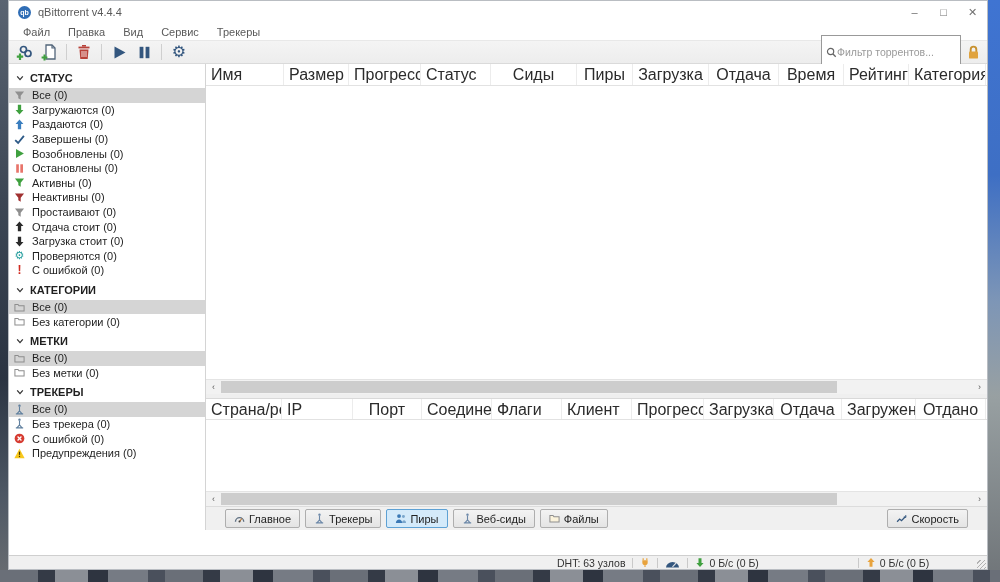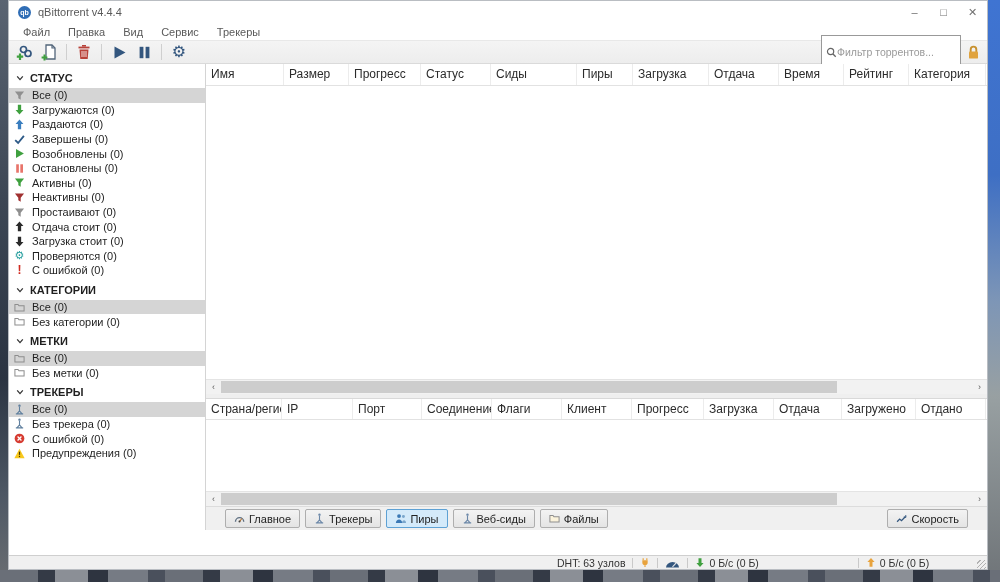--- a/index.html
+++ b/index.html
@@ -45,23 +45,23 @@
   .sidebar { width:197px; flex:none; background:#fff; border-right:1px solid #d4d4d4; overflow:hidden; font-size:11px; padding-top:2px; }
   .sec-header { display:flex; align-items:center; gap:6px; padding:6px 0 4px 7px; font-weight:bold; color:#1f1f1f; }
   .sec-header svg { flex:none; }
   .side-item { display:flex; align-items:center; gap:6px; height:14.6px; padding-left:4px; color:#1f1f1f; }
   .side-item.selected { background:#d5d5d5; }
   .side-item .icon { width:13px; height:12px; display:flex; align-items:center; justify-content:center; flex:none; }
   .side-item .lbl { white-space:nowrap; }
 
   .content { flex:1; display:flex; flex-direction:column; overflow:hidden; background:#fff; }
   .thead { flex:none; display:flex; height:22px; background:#fff; border-bottom:1px solid #e2e2e2; overflow:hidden; }
-  .thcell { flex:none; font-size:12px; color:#2b2b2b; line-height:21px; padding:0 5px;
+  .thcell { flex:none; font-size:16px; color:#2b2b2b; line-height:21px; padding:0 5px;
     border-right:1px solid #ececec; white-space:nowrap; overflow:hidden; }
-  .thcell.r { text-align:left; }
+  .thcell.r { text-align:center; }
   .tbody-main { flex:1; background:#fff; }
   .tbody-peers { flex:none; height:71px; background:#fff; }
 
   .hscroll { flex:none; height:15px; background:#f2f2f2; border-top:1px solid #e4e4e4; display:flex; align-items:stretch; }
   .sc-arrow { width:15px; flex:none; display:flex; align-items:center; justify-content:center; color:#5a5a5a; font-size:9px; background:#f2f2f2; }
   .sc-track { flex:1; position:relative; background:#f2f2f2; }
   .sc-thumb { position:absolute; left:0; top:1px; bottom:1px; width:82%; background:#cdcdcd; }
 
   .splitter { flex:none; height:4px; background:#efefef; }
   .phead { border-top:1px solid #d9d9d9; }

